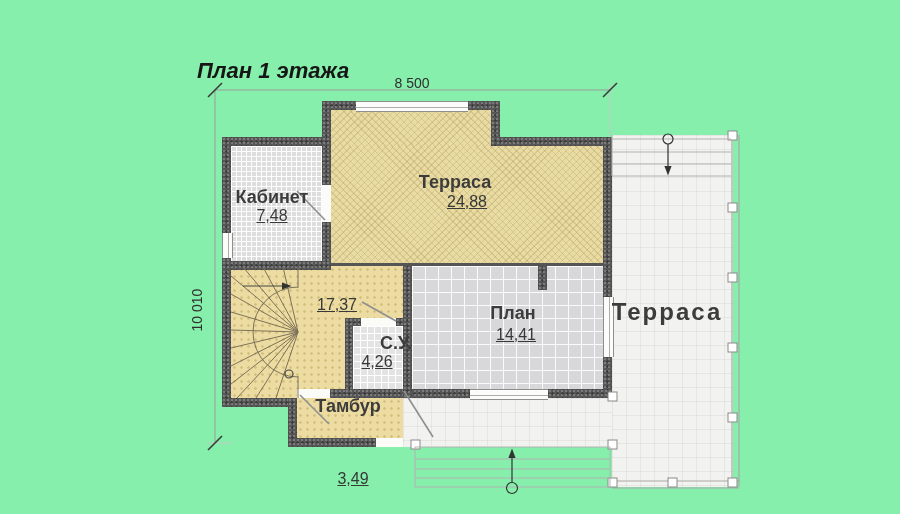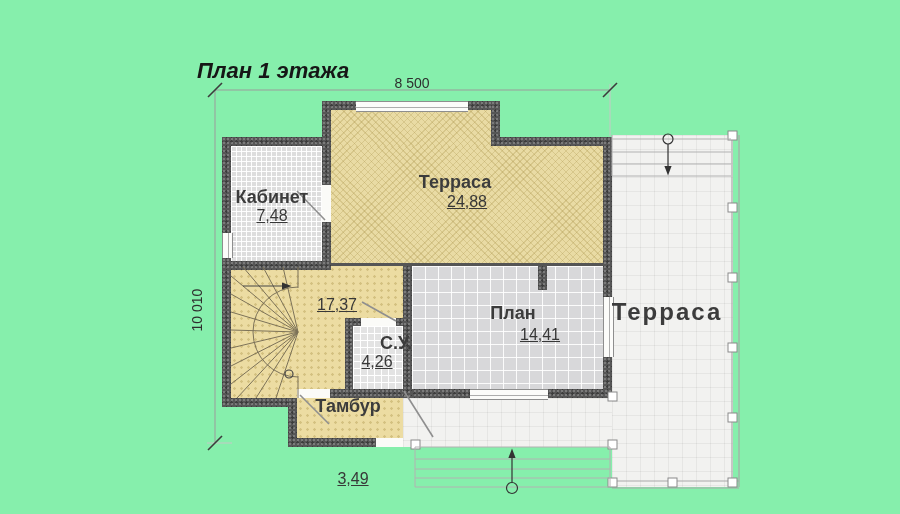--- a/index.html
+++ b/index.html
@@ -202,19 +202,19 @@
 
   <div class="lbl room-name" style="left:455px;top:182px;">Терраса</div>
   <div class="lbl room-area" style="left:467px;top:202px;">24,88</div>
 
   <div class="lbl room-area" style="left:337px;top:305px;">17,37</div>
 
   <div class="lbl room-name" style="left:396px;top:343px;">С.У.</div>
   <div class="lbl room-area" style="left:377px;top:362px;">4,26</div>
 
   <div class="lbl room-name" style="left:513px;top:313px;">План</div>
-  <div class="lbl room-area" style="left:536px;top:335px;padding-left:8px;">14,41</div>
+  <div class="lbl room-area" style="left:512px;top:335px;padding-left:8px;">14,41</div>
 
   <div class="lbl room-name" style="left:348px;top:406px;">Тамбур</div>
   <div class="lbl room-area" style="left:353px;top:446px;margin-top:33px;">3,49</div>
 
   <div class="lbl terr-name" style="left:667px;top:312px;">Терраса</div>
 </div>
 
 </body></html>

